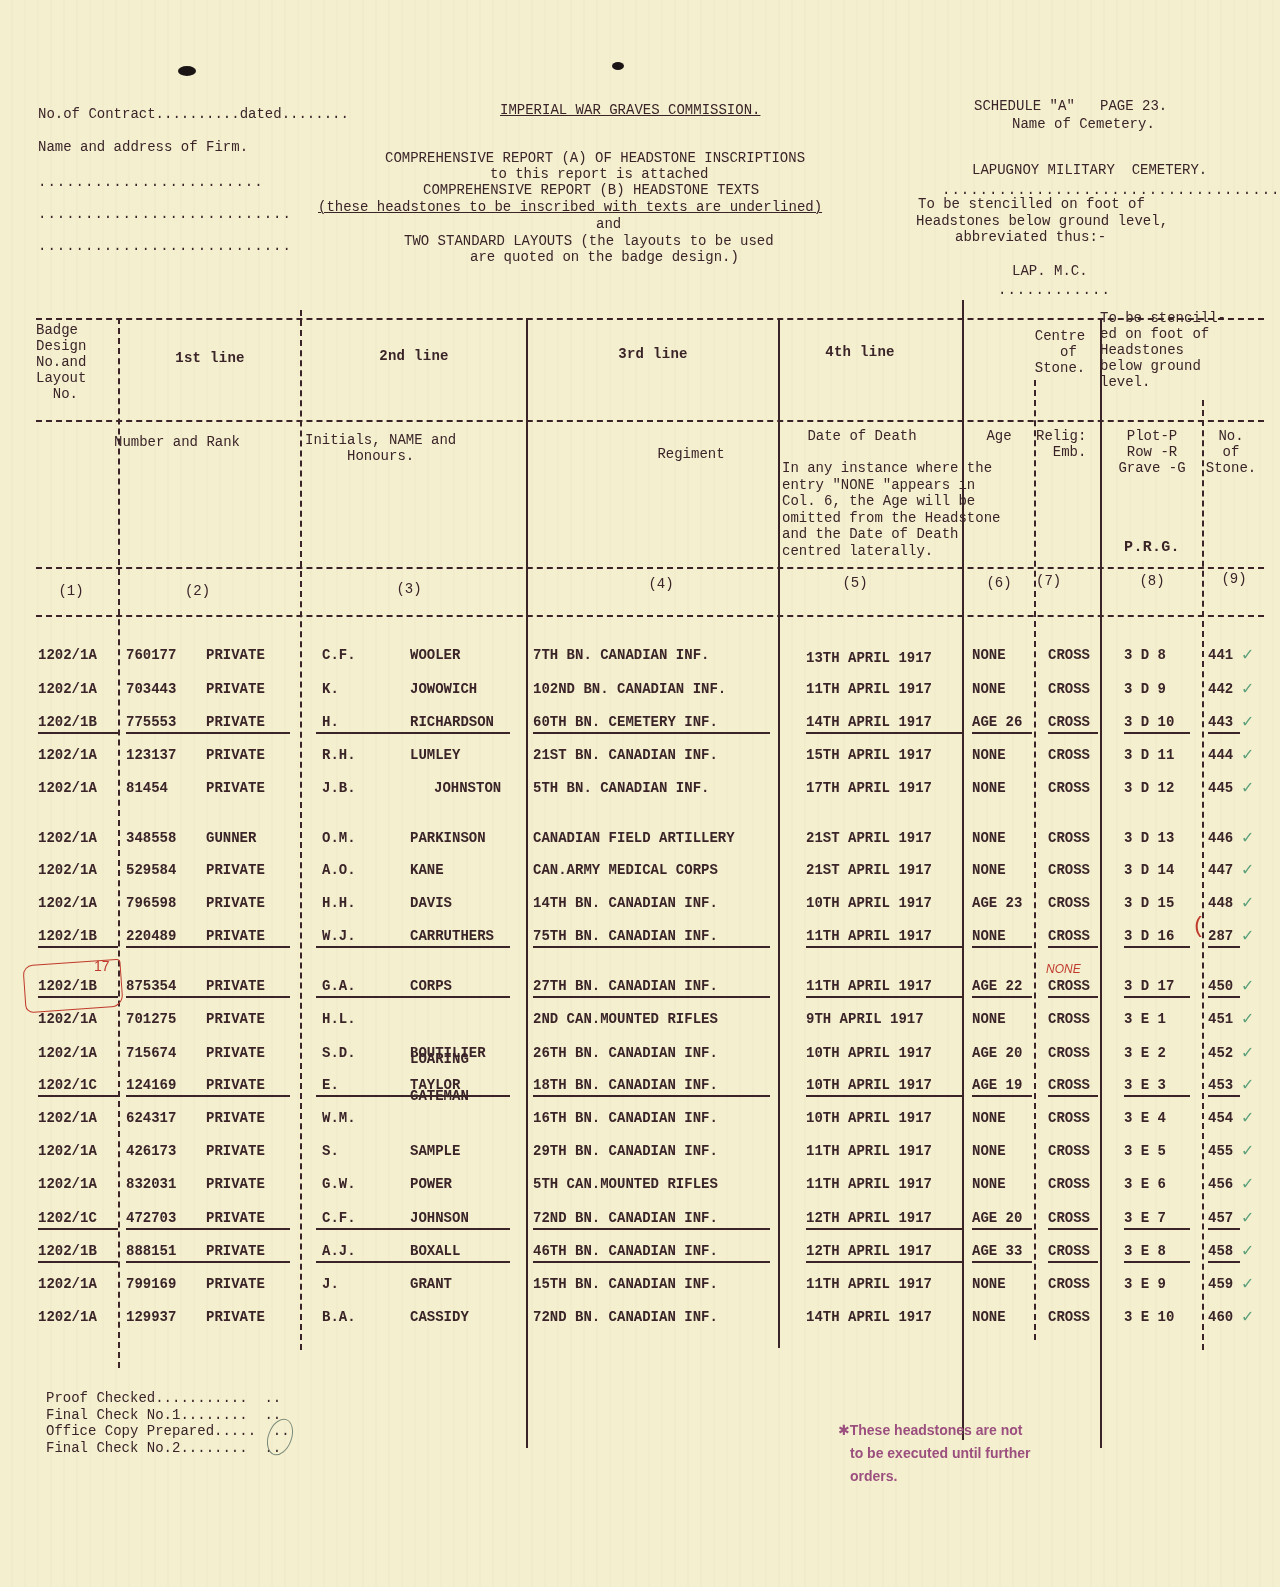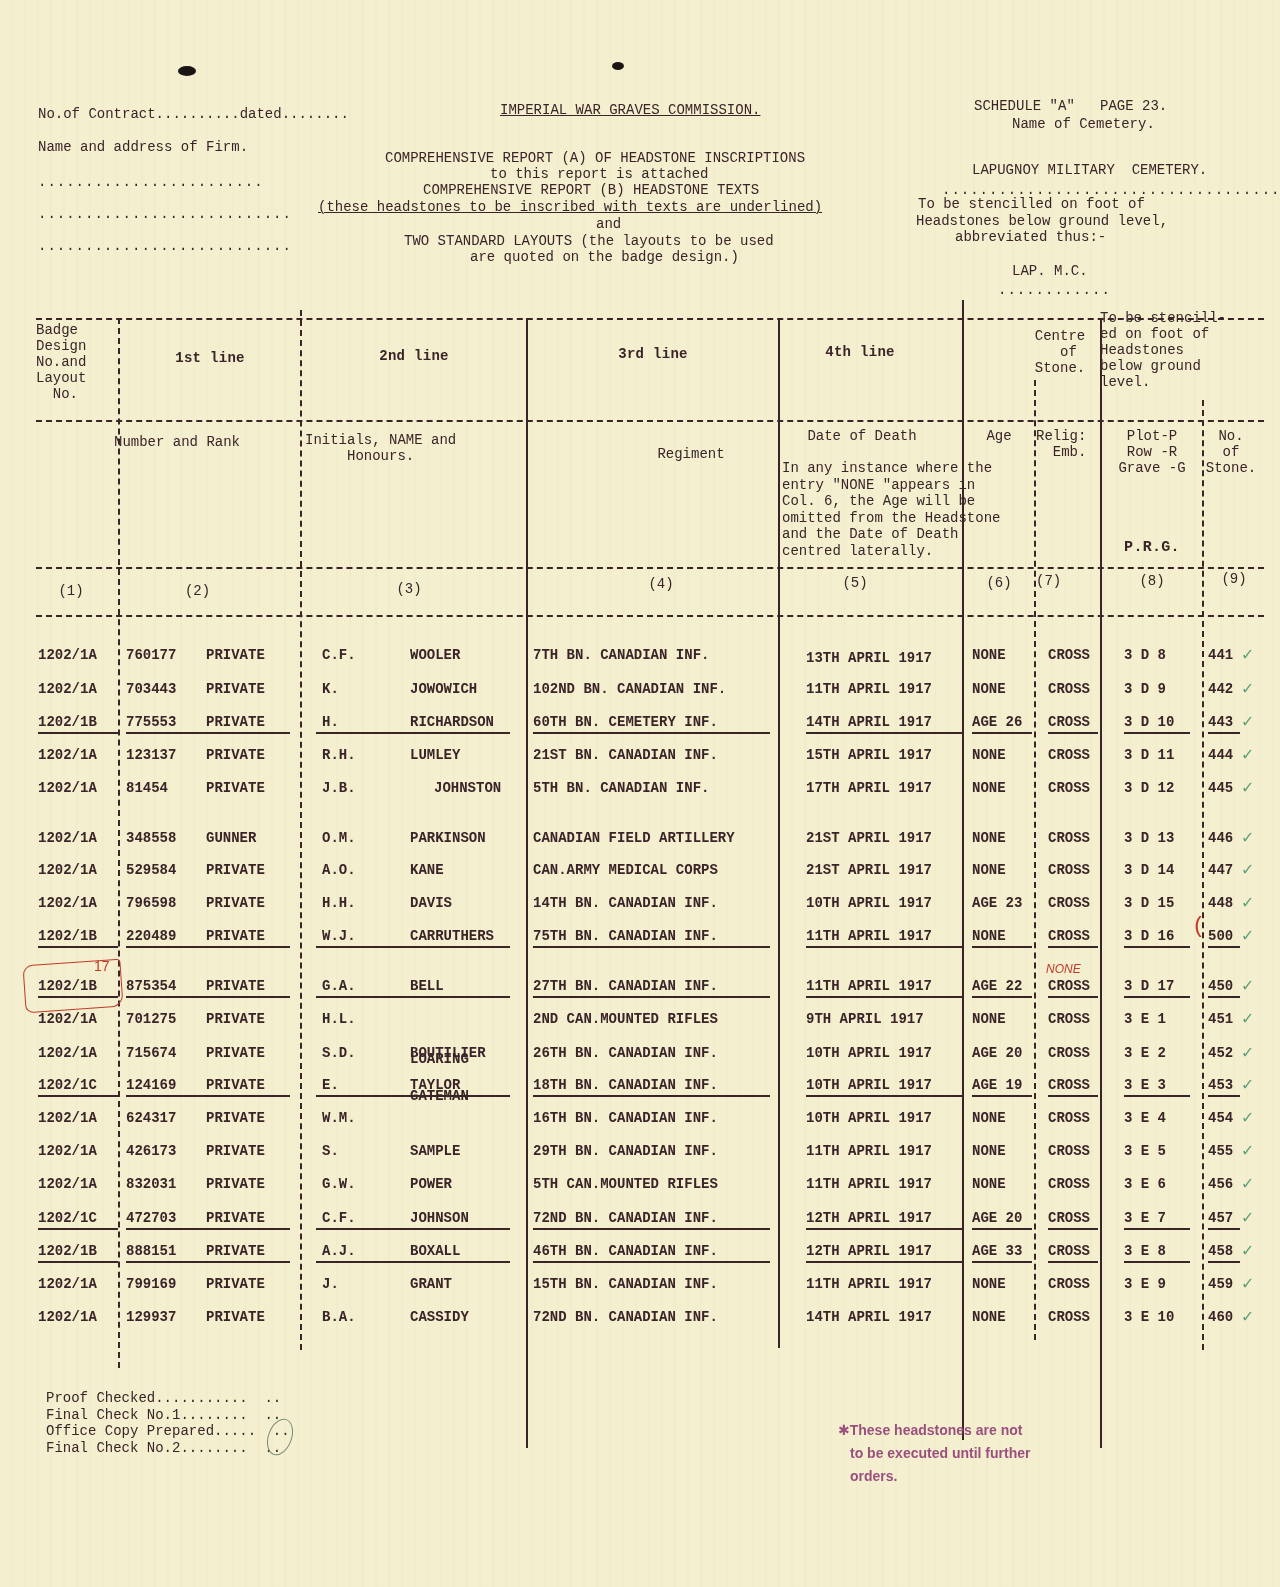--- a/index.html
+++ b/index.html
@@ -248,38 +248,38 @@
       <div class="cell" style="left: 38px; top: 928px;">1202/1B</div>
       <div class="cell" style="left: 126px; top: 928px;">220489</div>
       <div class="cell" style="left: 206px; top: 928px;">PRIVATE</div>
       <div class="cell" style="left: 322px; top: 928px;">W.J.</div>
       <div class="cell" style="left: 410px; top: 928px;">CARRUTHERS</div>
       <div class="cell" style="left: 533px; top: 928px;">75TH BN. CANADIAN INF.</div>
       <div class="cell" style="left: 806px; top: 928px;">11TH APRIL 1917</div>
       <div class="cell" style="left: 972px; top: 928px;">NONE</div>
       <div class="cell" style="left: 1048px; top: 928px;">CROSS</div>
       <div class="cell" style="left: 1124px; top: 928px;">3 D 16</div>
-      <div class="cell" style="left: 1208px; top: 928px;">500</div>
+      <div class="cell" style="left: 1208px; top: 928px;">287</div>
       <div class="ul" style="left: 38px; top: 946px; width: 80px;"></div>
       <div class="ul" style="left: 126px; top: 946px; width: 164px;"></div>
       <div class="ul" style="left: 316px; top: 946px; width: 194px;"></div>
       <div class="ul" style="left: 533px; top: 946px; width: 237px;"></div>
       <div class="ul" style="left: 806px; top: 946px; width: 156px;"></div>
       <div class="ul" style="left: 972px; top: 946px; width: 60px;"></div>
       <div class="ul" style="left: 1048px; top: 946px; width: 50px;"></div>
       <div class="ul" style="left: 1124px; top: 946px; width: 66px;"></div>
       <div class="ul" style="left: 1208px; top: 946px; width: 32px;"></div>
       <div class="tick" style="left: 1242px; top: 924px;">✓</div>
     </div>
     <div>
       <div class="cell" style="left: 38px; top: 978px;">1202/1B</div>
       <div class="cell" style="left: 126px; top: 978px;">875354</div>
       <div class="cell" style="left: 206px; top: 978px;">PRIVATE</div>
       <div class="cell" style="left: 322px; top: 978px;">G.A.</div>
-      <div class="cell" style="left: 410px; top: 978px;">BELL</div>
+      <div class="cell" style="left: 410px; top: 978px;">CORPS</div>
       <div class="cell" style="left: 533px; top: 978px;">27TH BN. CANADIAN INF.</div>
       <div class="cell" style="left: 806px; top: 978px;">11TH APRIL 1917</div>
       <div class="cell" style="left: 972px; top: 978px;">AGE 22</div>
       <div class="cell" style="left: 1048px; top: 978px;">CROSS</div>
       <div class="cell" style="left: 1124px; top: 978px;">3 D 17</div>
       <div class="cell" style="left: 1208px; top: 978px;">450</div>
       <div class="ul" style="left: 38px; top: 996px; width: 80px;"></div>
       <div class="ul" style="left: 126px; top: 996px; width: 164px;"></div>
       <div class="ul" style="left: 316px; top: 996px; width: 194px;"></div>
       <div class="ul" style="left: 533px; top: 996px; width: 237px;"></div>

